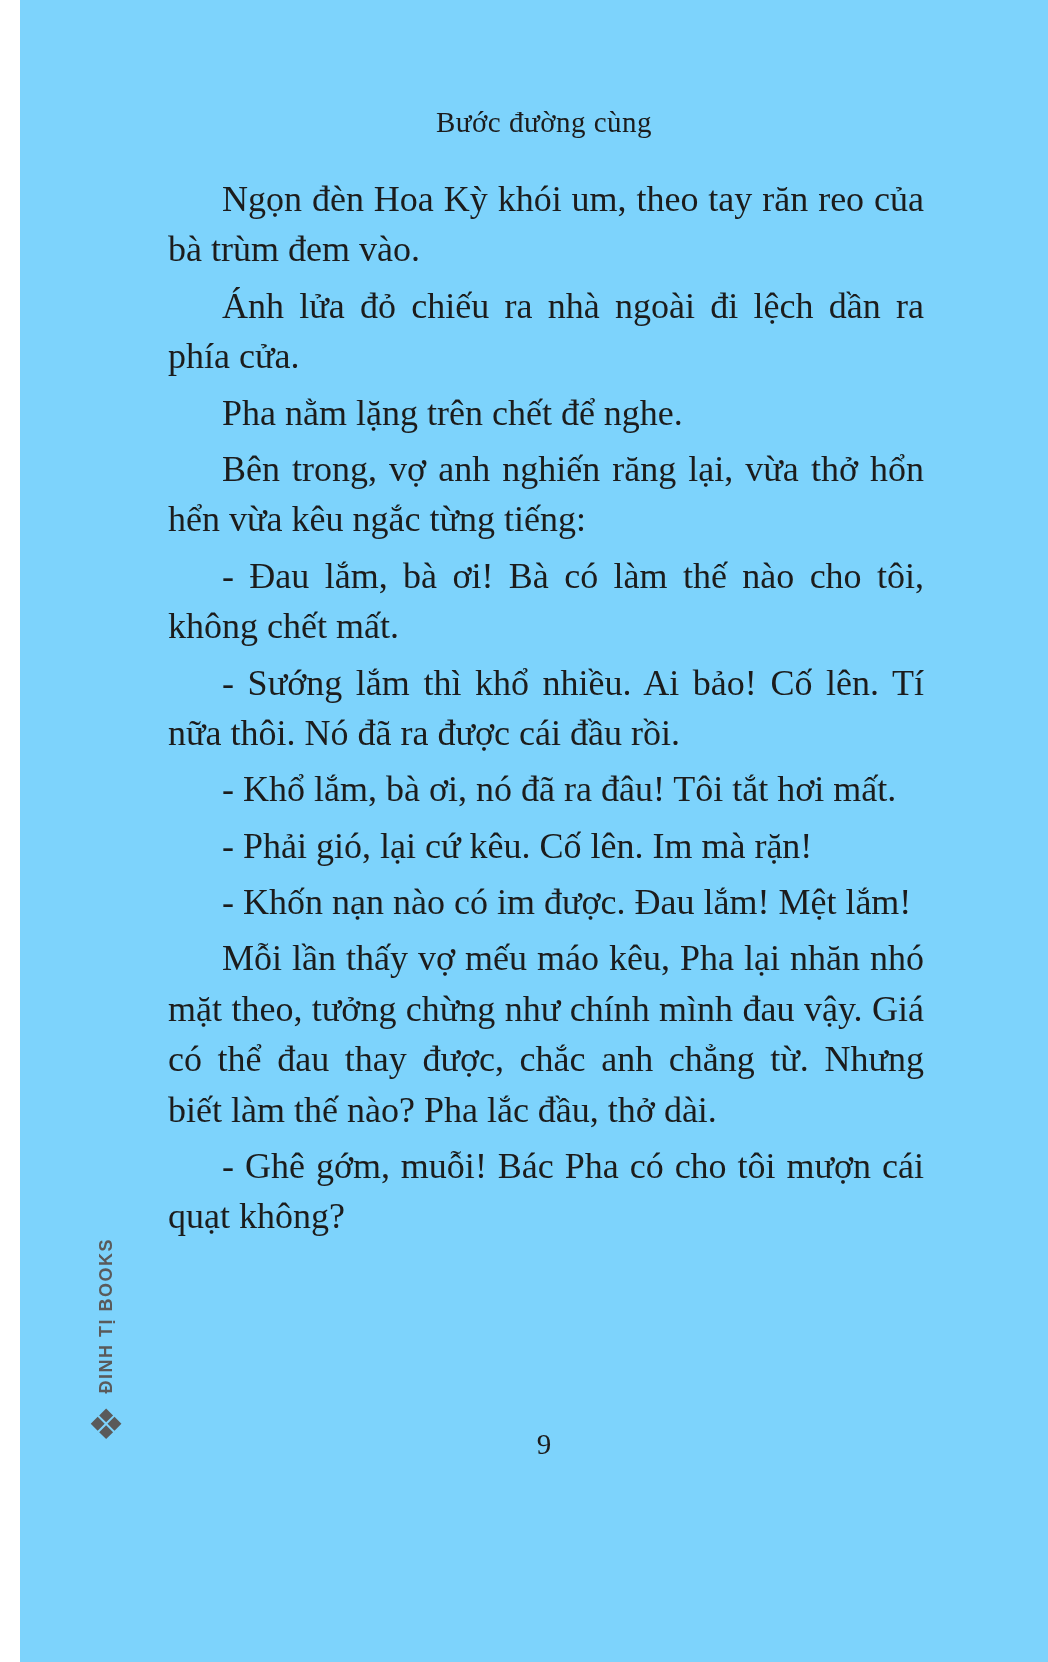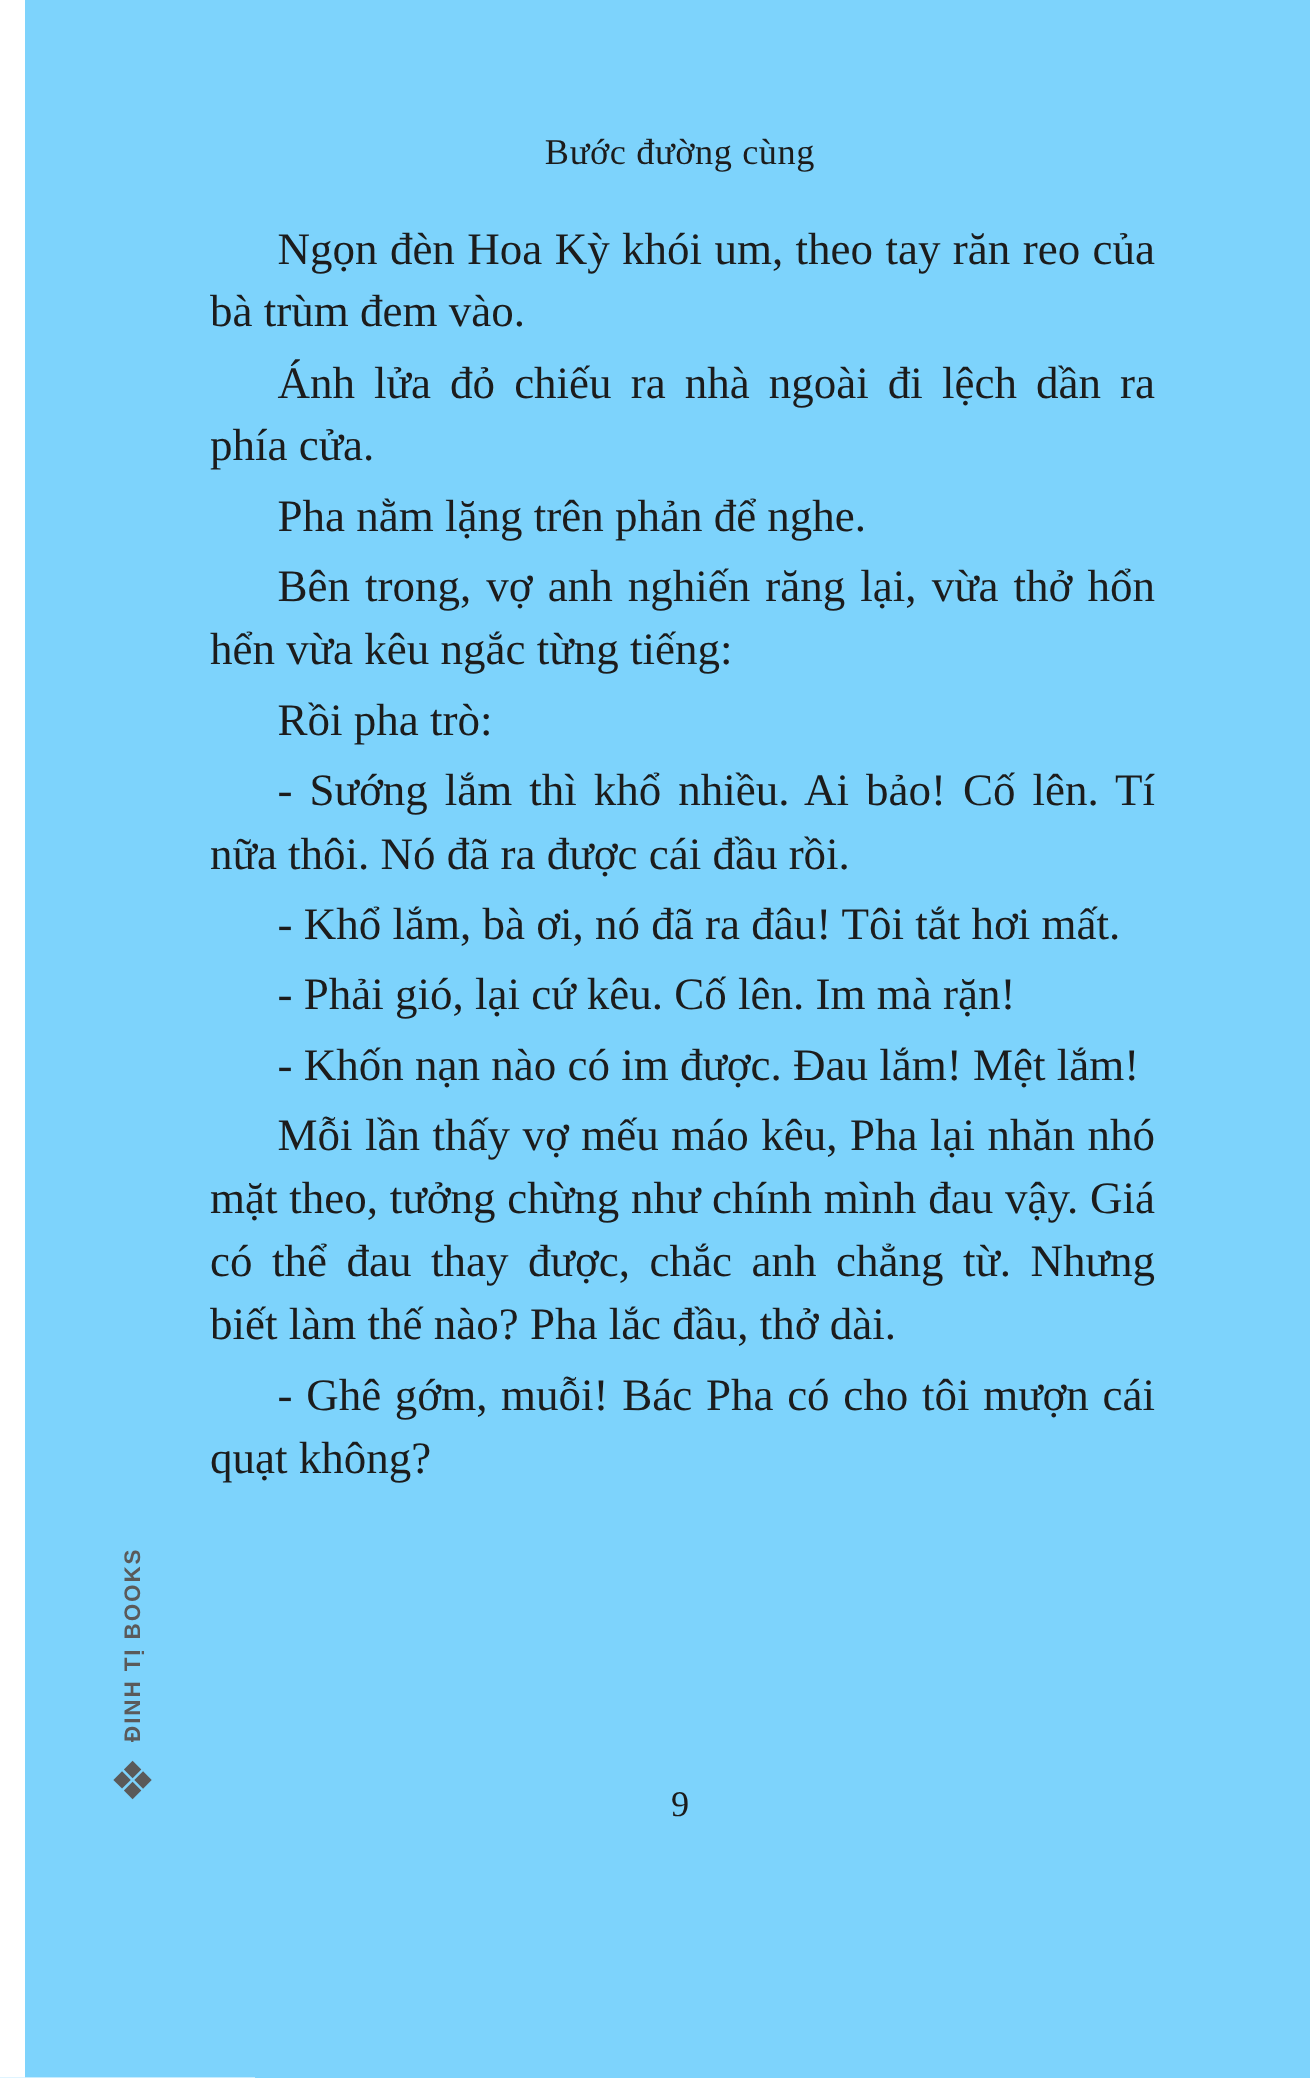--- a/index.html
+++ b/index.html
@@ -81,23 +81,23 @@
 </head>
 <body>
 
 <div class="page">
 
   <h1 class="book-title">Bước đường cùng</h1>
 
   <div class="body-text">
     <p class="para">Ngọn đèn Hoa Kỳ khói um, theo tay răn reo của bà trùm đem vào.</p>
     <p class="para">Ánh lửa đỏ chiếu ra nhà ngoài đi lệch dần ra phía cửa.</p>
-    <p class="para">Pha nằm lặng trên phản để nghe.</p>
+    <p class="para">Pha nằm lặng trên chết để nghe.</p>
     <p class="para">Bên trong, vợ anh nghiến răng lại, vừa thở hổn hển vừa kêu ngắc từng tiếng:</p>
-    <p class="para">Rồi pha trò:</p>
+    <p class="para">- Đau lắm, bà ơi! Bà có làm thế nào cho tôi, không chết mất.</p>
     <p class="para">- Sướng lắm thì khổ nhiều. Ai bảo! Cố lên. Tí nữa thôi. Nó đã ra được cái đầu rồi.</p>
     <p class="para">- Khổ lắm, bà ơi, nó đã ra đâu! Tôi tắt hơi mất.</p>
     <p class="para">- Phải gió, lại cứ kêu. Cố lên. Im mà rặn!</p>
     <p class="para">- Khốn nạn nào có im được. Đau lắm! Mệt lắm!</p>
     <p class="para">Mỗi lần thấy vợ mếu máo kêu, Pha lại nhăn nhó mặt theo, tưởng chừng như chính mình đau vậy. Giá có thể đau thay được, chắc anh chẳng từ. Nhưng biết làm thế nào? Pha lắc đầu, thở dài.</p>
     <p class="para">- Ghê gớm, muỗi! Bác Pha có cho tôi mượn cái quạt không?</p>
   </div>
 
   <div class="publisher-mark">
     <span class="publisher-name">ĐINH TỊ BOOKS</span>

